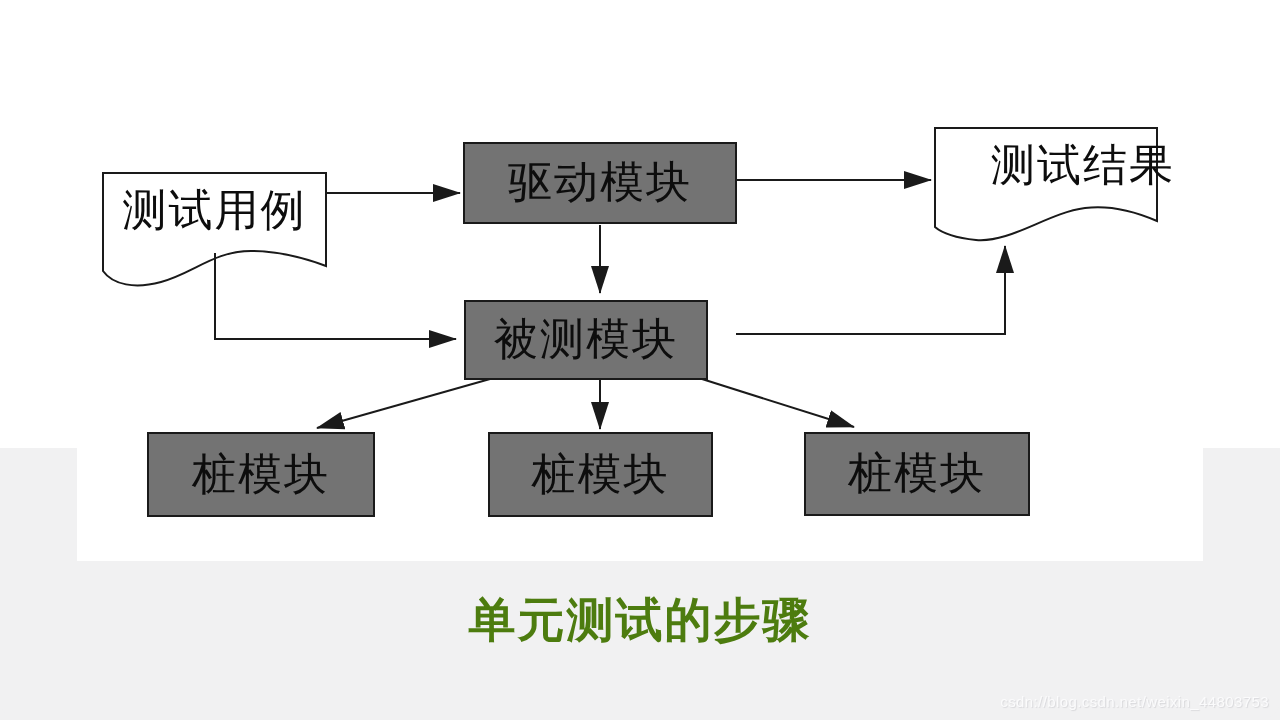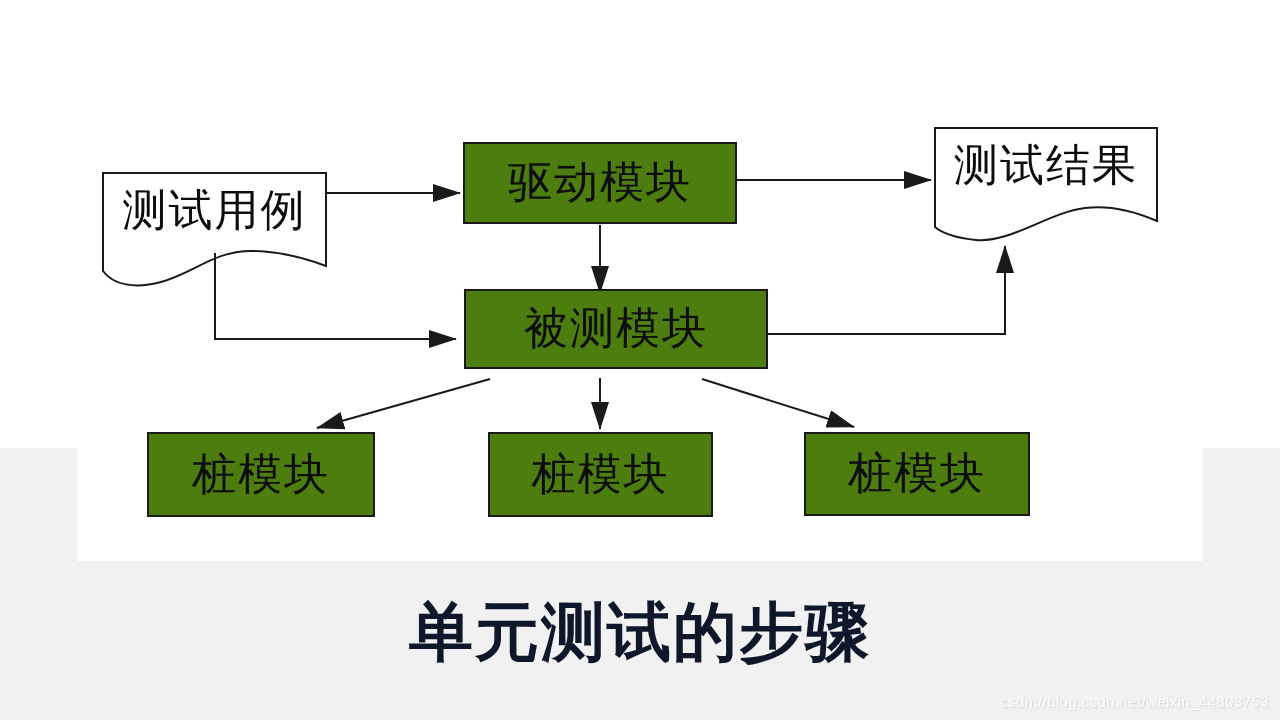--- a/index.html
+++ b/index.html
@@ -34,55 +34,55 @@
   svg.wires {
     position: absolute;
     left: 0; top: 0;
     width: 1280px;
     height: 720px;
     pointer-events: none;
   }
   .node {
     position: absolute;
     box-sizing: border-box;
-    background: #4d7c0f;
+    background: #737373;
     border: 2px solid #1a1a1a;
     display: flex;
     align-items: center;
     justify-content: center;
     z-index: 2;
   }
   .node-label, .doc-label {
     font-family: "Liberation Serif", "DejaVu Serif", serif;
     font-size: 44px;
     color: #0d0d0d;
     letter-spacing: 2px;
     white-space: nowrap;
     line-height: 1;
   }
   .doc-label {
     position: absolute;
     text-align: center;
     z-index: 2;
   }
   .node-driver     { left: 463px; top: 142px; width: 274px; height: 82px; }
-  .node-under-test { left: 464px; top: 289px; width: 304px; height: 80px; }
+  .node-under-test { left: 464px; top: 300px; width: 244px; height: 80px; }
   .node-stub-left  { left: 147px; top: 432px; width: 228px; height: 85px; }
   .node-stub-mid   { left: 488px; top: 432px; width: 225px; height: 85px; }
   .node-stub-right { left: 804px; top: 432px; width: 226px; height: 84px; }
   .label-test-case   { left: 103px; top: 189px; width: 223px; }
-  .label-test-result { left: 935px; top: 144px; width: 222px; }
+  .label-test-result { left: 972px; top: 144px; width: 222px; }
   .page-title {
     position: absolute;
     left: 0; top: 589px;
     width: 1280px;
     text-align: center;
-    font-size: 64px;
+    font-size: 47px;
     font-weight: 700;
-    color: #0f172a;
+    color: #4d7c0f;
     letter-spacing: 2px;
     z-index: 3;
     font-family: "Liberation Sans", "DejaVu Sans", sans-serif;
   }
   .watermark {
     position: absolute;
     right: 11px; top: 693px;
     font-size: 15px;
     letter-spacing: 0.4px;
     color: #fbfbfc;

